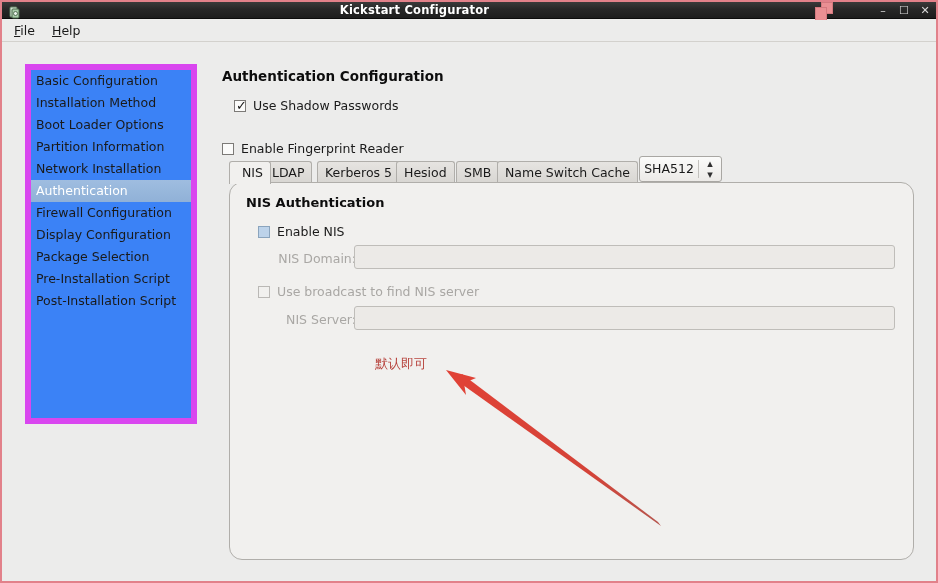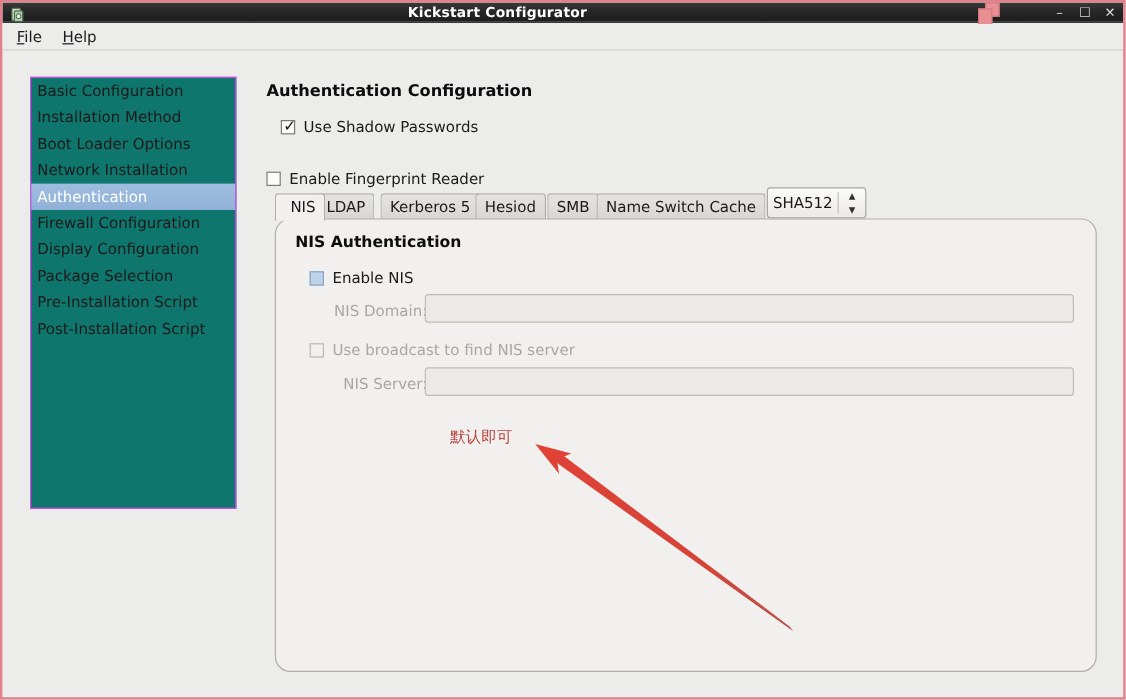--- a/index.html
+++ b/index.html
@@ -83,22 +83,22 @@
     cursor: default;
   }
   .menu-item u { text-decoration: underline; }
   #menu-file { left: 6px; }
   #menu-help { left: 44px; }
 
   
   #sidebar {
     position: absolute; left: 23px; top: 62px;
     width: 172px; height: 360px;
-    background: #0f766e;
-    border: 1px solid #d946ef;
+    background: #3b82f6;
+    border: 6px solid #d946ef;
   }
   .sb-item {
     height: 22px;
     line-height: 22px;
     padding-left: 5px;
     font-size: 12.5px;
     color: #1a1a1a;
     white-space: nowrap;
     cursor: default;
   }
@@ -277,20 +277,21 @@
 
   <div id="menubar">
     <div class="menu-item" id="menu-file"><u>F</u><span>ile</span></div>
     <div class="menu-item" id="menu-help"><u>H</u><span>elp</span></div>
   </div>
 
   <div id="sidebar">
     <div class="sb-item">Basic Configuration</div>
     <div class="sb-item">Installation Method</div>
     <div class="sb-item">Boot Loader Options</div>
+    <div class="sb-item">Partition Information</div>
     <div class="sb-item">Network Installation</div>
     <div class="sb-item selected">Authentication</div>
     <div class="sb-item">Firewall Configuration</div>
     <div class="sb-item">Display Configuration</div>
     <div class="sb-item">Package Selection</div>
     <div class="sb-item">Pre-Installation Script</div>
     <div class="sb-item">Post-Installation Script</div>
   </div>
 
   <div id="content">

